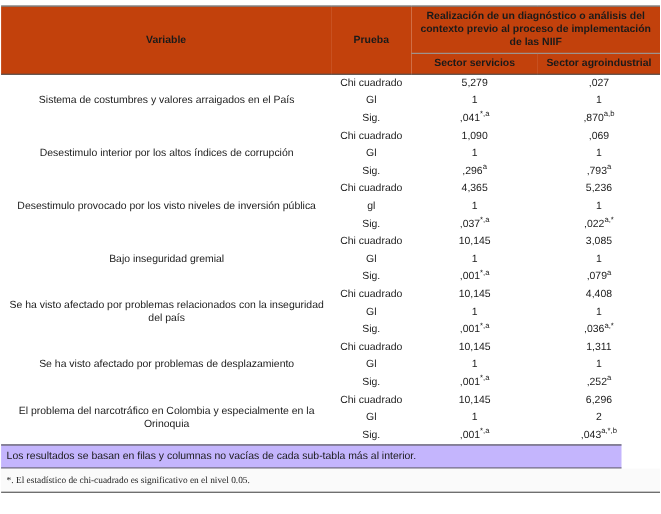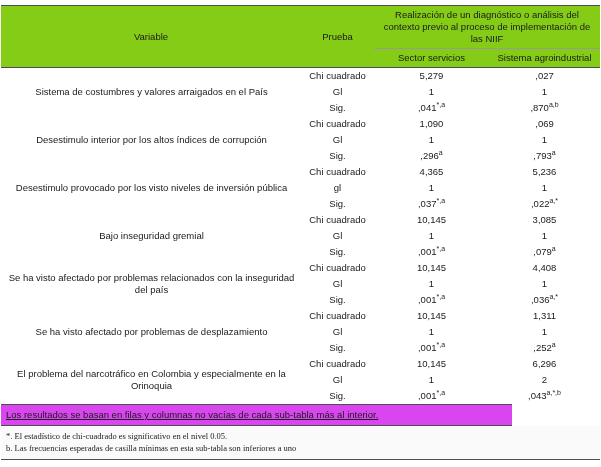--- a/index.html
+++ b/index.html
@@ -6,35 +6,35 @@
   body { font-family: "Liberation Sans", sans-serif; color:#1a1a1a; }
   .page {
     width:601px; height:467px; box-sizing:border-box;
     padding:5px 1px 0 1px; background:#ffffff;
   }
   table.stat-table {
     width:599px; border-collapse:collapse; table-layout:fixed;
     border-top:1px solid #4d4d4d;
   }
   thead th {
-    background:#84cc16; font-weight:normal; font-size:9.5px;
+    background:#c2410c; font-weight:bold; font-size:9.5px;
     padding:3px 4px; vertical-align:middle; text-align:center; line-height:12px;
   }
   thead { border-bottom:1px solid #4d4d4d; }
   th.span-header { border-bottom:1px solid #9a9a9a; }
   tbody td {
     font-size:9.5px; padding:2px 4px; line-height:12px;
     text-align:center; vertical-align:middle; background:#ffffff;
   }
   tbody td.var-cell { text-align:center; padding-left:5px; }
   tbody td sup { font-size:7px; line-height:0; }
   .results-note {
-    width:511px; box-sizing:border-box;
+    width:564px; box-sizing:border-box;
     border-top:1px solid #4d4d4d; border-bottom:1px solid #4d4d4d;
-    font-size:9.5px; padding:4px 5px; line-height:12px; background:#d946ef;text-decoration:underline;
+    font-size:9.5px; padding:4px 5px; line-height:12px; background:#c4b5fd;
   }
   .footnotes {
     width:599px; box-sizing:border-box;
     border-bottom:1px solid #4d4d4d;
     background:#fafafa; padding:4px 5px 5px 5px;
   }
   .footnote { font-size:8.5px; line-height:12px;font-family:Liberation Serif, serif; }
 </style>
 </head>
 <body>
@@ -49,21 +49,21 @@
       <col style="width:111px">
     </colgroup>
     <thead>
       <tr>
         <th rowspan="2">Variable</th>
         <th rowspan="2">Prueba</th>
         <th colspan="2" class="span-header">Realización de  un diagnóstico o análisis del contexto previo al proceso de implementación de las NIIF</th>
       </tr>
       <tr>
         <th>Sector servicios</th>
-        <th>Sistema agroindustrial</th>
+        <th>Sector agroindustrial</th>
       </tr>
     </thead>
     <tbody id="table-body">
         <tr>
           <td class="var-cell" rowspan="3">Sistema de costumbres y valores arraigados en el País</td>
           <td>Chi cuadrado</td>
           <td><span>5,279</span></td>
           <td><span>,027</span></td>
         </tr>
         <tr>
@@ -172,16 +172,15 @@
           <td><span>,001</span><sup>*,a</sup></td>
           <td><span>,043</span><sup>a,*,b</sup></td>
         </tr>
       </tbody>
   </table>
 
   <div class="results-note">Los resultados se basan en filas y columnas no vacías de cada sub-tabla más al interior.</div>
 
   <div class="footnotes">
     <div class="footnote">*. El estadístico de chi-cuadrado es significativo en el nivel 0.05.</div>
-    <div class="footnote">b. Las frecuencias esperadas de casilla mínimas en esta sub-tabla son inferiores a uno</div>
   </div>
 
 </div>
 
 </body></html>

